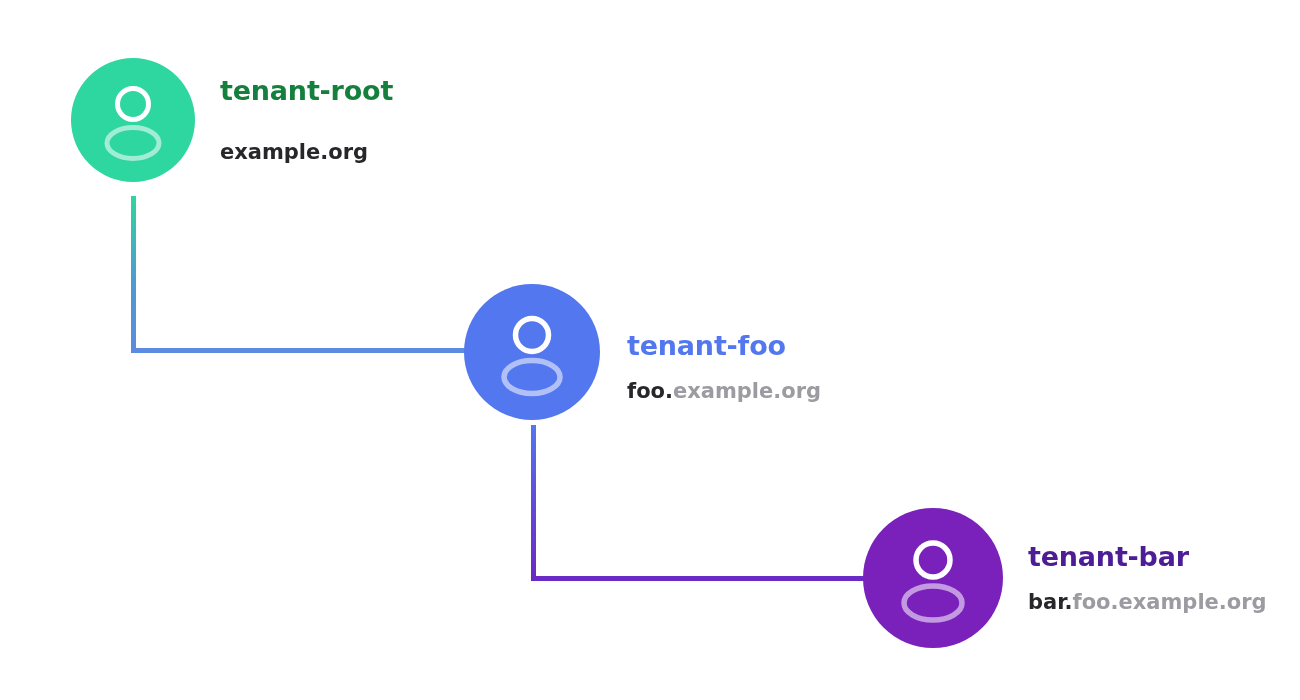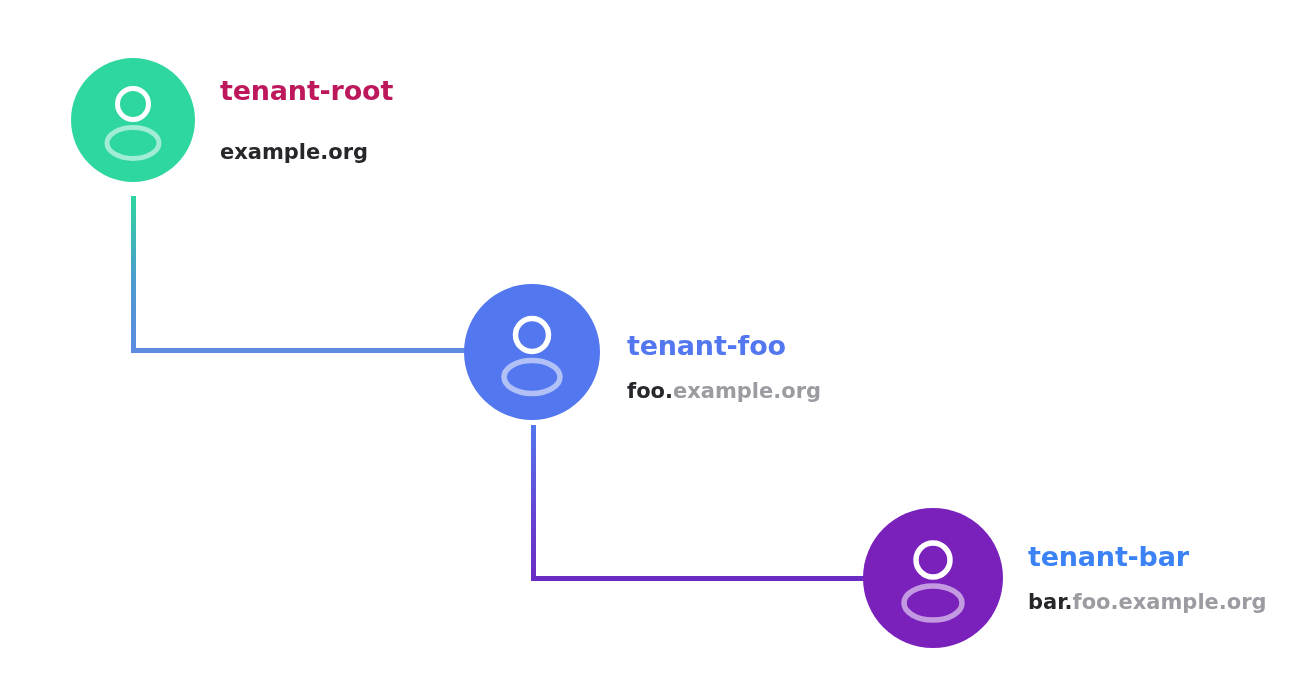--- a/index.html
+++ b/index.html
@@ -96,21 +96,21 @@
 
   <div class="node" style="left:71px; top:58px;">
     <div class="avatar" style="width:124px;height:124px;">
       <svg width="124" height="124" viewBox="0 0 124 124">
         <circle cx="62" cy="62" r="62" fill="#2ED6A0"></circle>
         <circle cx="62" cy="46" r="15.5" fill="none" stroke="#ffffff" stroke-width="5"></circle>
         <ellipse cx="62" cy="85" rx="26" ry="15.5" fill="none" stroke="#ffffff" stroke-opacity="0.55" stroke-width="5"></ellipse>
       </svg>
     </div>
     <div class="node-text" style="margin-left:25px;">
-      <div class="node-title" style="color:#be185d;font-size:27px;margin-bottom:36px;">tenant-root</div>
+      <div class="node-title" style="color:#15803d;font-size:27px;margin-bottom:36px;">tenant-root</div>
       <div class="node-subtitle" style="font-size:21px;">
         <span class="sub-strong"></span><span class="sub-strong">example.org</span>
       </div>
     </div>
   </div>
 
   <div class="node" style="left:464px; top:284px;">
     <div class="avatar" style="width:136px;height:136px;">
       <svg width="136" height="136" viewBox="0 0 136 136">
         <circle cx="68" cy="68" r="68" fill="#5377EE"></circle>
@@ -128,20 +128,20 @@
 
   <div class="node" style="left:863px; top:508px;">
     <div class="avatar" style="width:140px;height:140px;">
       <svg width="140" height="140" viewBox="0 0 140 140">
         <circle cx="70" cy="70" r="70" fill="#7A21BC"></circle>
         <circle cx="70" cy="52" r="17" fill="none" stroke="#ffffff" stroke-width="5.5"></circle>
         <ellipse cx="70" cy="95" rx="29" ry="17" fill="none" stroke="#ffffff" stroke-opacity="0.55" stroke-width="5.5"></ellipse>
       </svg>
     </div>
     <div class="node-text" style="margin-left:25px;">
-      <div class="node-title" style="color:#3b82f6;font-size:27px;margin-bottom:20px;">tenant-bar</div>
+      <div class="node-title" style="color:#4c1d95;font-size:27px;margin-bottom:20px;">tenant-bar</div>
       <div class="node-subtitle" style="font-size:21px;">
         <span class="sub-strong">bar.</span><span class="sub-dim">foo.example.org</span>
       </div>
     </div>
   </div>
 
 </div>
 
 </body></html>

